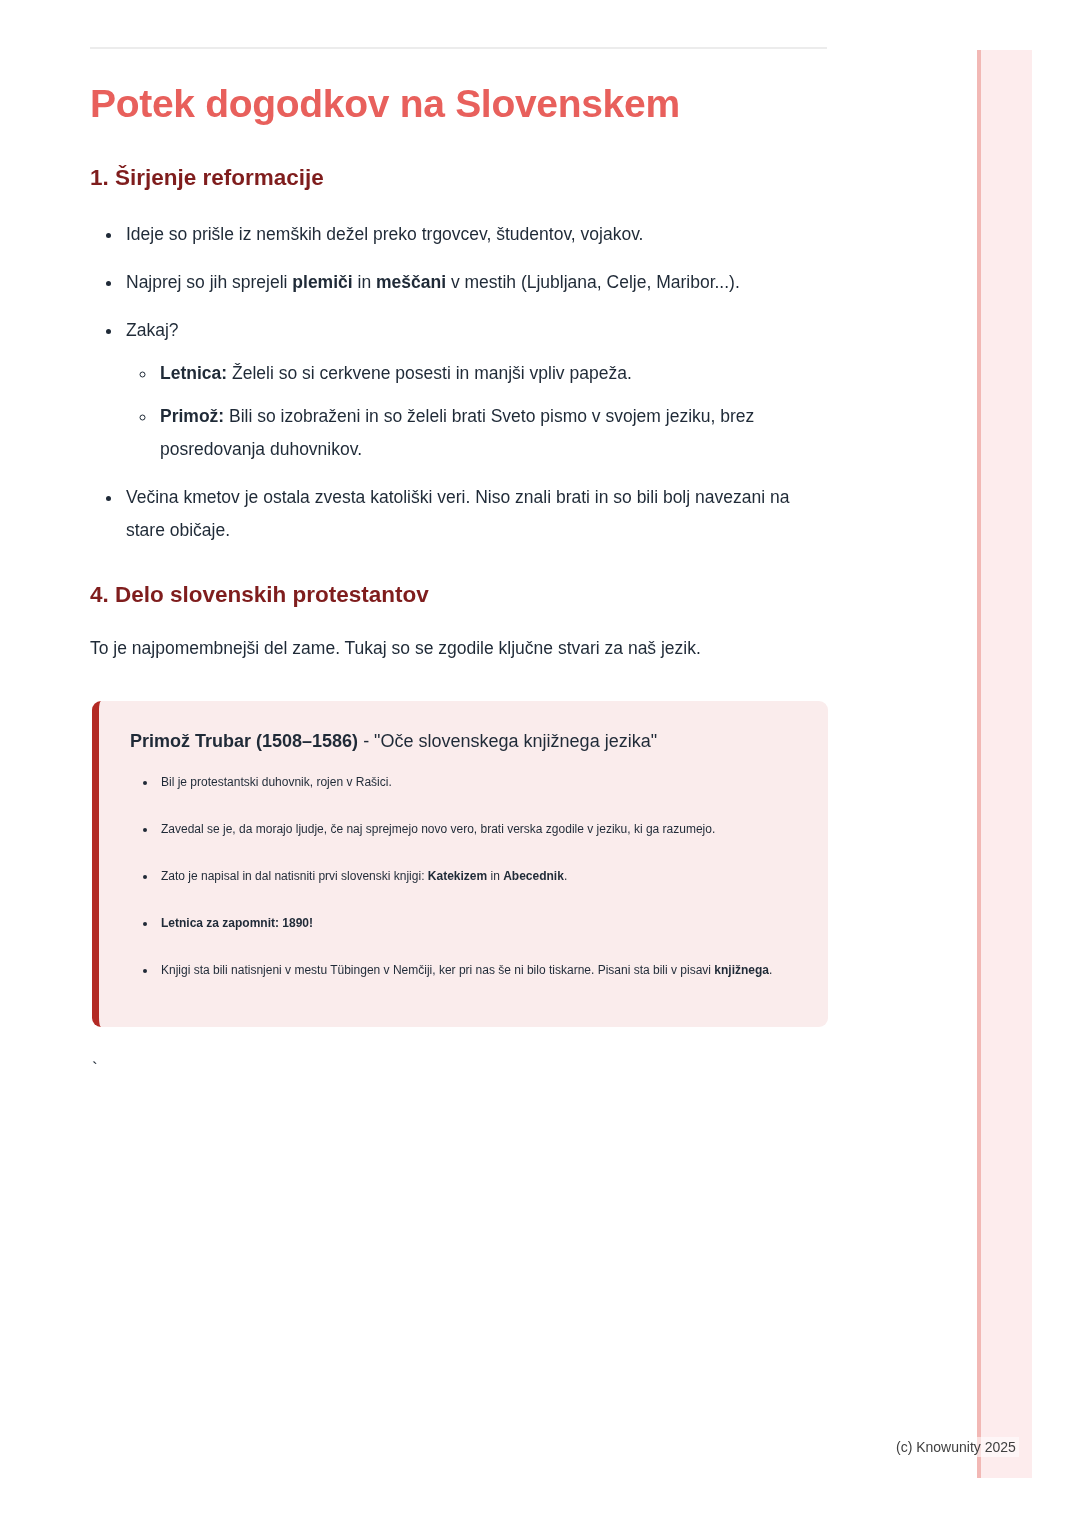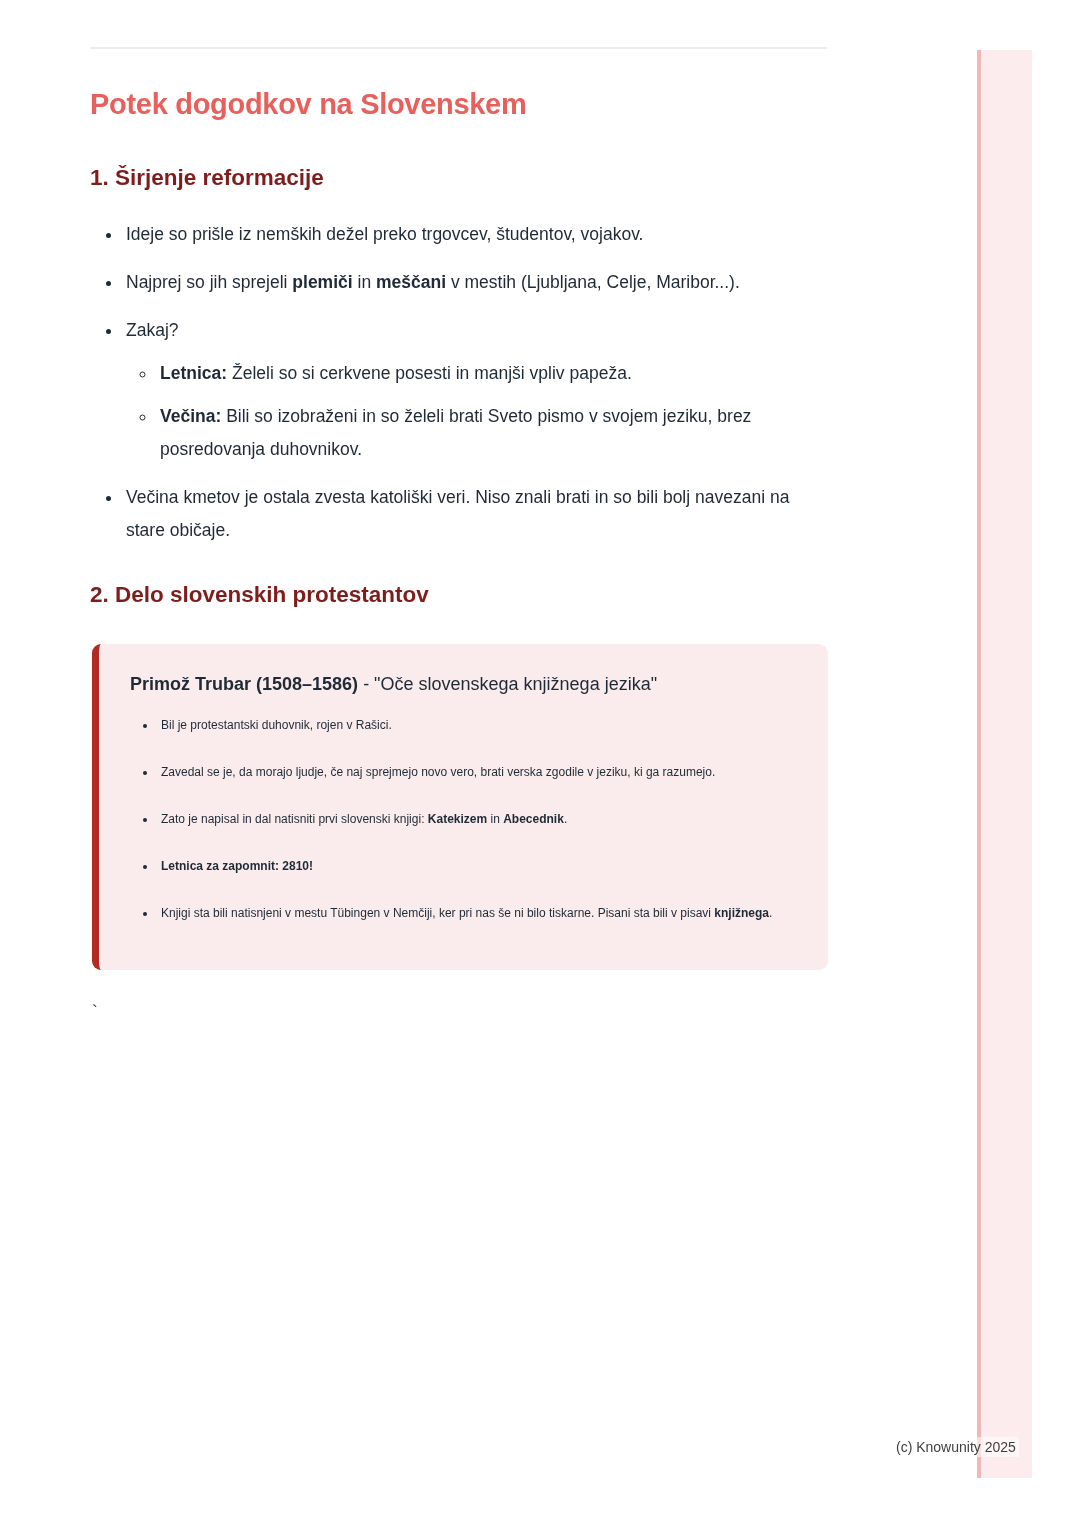--- a/index.html
+++ b/index.html
@@ -25,21 +25,21 @@
     width: 737px;
     z-index: 0;
   }
   .divider {
     height: 2px;
     background: #ececec;
     margin-top: 47px;
   }
   .page-title {
     color: #e8605c;
-    font-size: 29px;
+    font-size: 39px;
     font-weight: 700;
     letter-spacing: -0.3px;
     margin: 38px 0 0 0;
     line-height: 34px;
   }
   .section-heading {
     color: #7f1d1d;
     font-size: 22.5px;
     font-weight: 600;
     margin: 43px 0 0 0;
@@ -119,35 +119,36 @@
 
   <h1 class="page-title">Potek dogodkov na Slovenskem</h1>
 
   <h2 class="section-heading">1. Širjenje reformacije</h2>
 
   <ul class="main-list">
       <li>Ideje so prišle iz nemških dežel preko trgovcev, študentov, vojakov.</li>
       <li>Najprej so jih sprejeli <strong>plemiči</strong> in <strong>meščani</strong> v mestih (Ljubljana, Celje, Maribor...).</li>
       <li>Zakaj?<ul class="sub-list">
           <li><strong>Letnica:</strong> Želeli so si cerkvene posesti in manjši vpliv papeža.</li>
-          <li><strong>Večina:</strong> Bili so izobraženi in so želeli brati Sveto pismo v svojem jeziku, brez posredovanja duhovnikov.</li>
+          <li><strong>Primož:</strong> Bili so izobraženi in so želeli brati Sveto pismo v svojem jeziku, brez posredovanja duhovnikov.</li>
         </ul></li>
       <li>Večina kmetov je ostala zvesta katoliški veri. Niso znali brati in so bili bolj navezani na stare običaje.</li>
     </ul>
 
-  <h2 class="section-heading second">2. Delo slovenskih protestantov</h2>
+  <h2 class="section-heading second">4. Delo slovenskih protestantov</h2>
 
+  <p class="intro">To je najpomembnejši del zame. Tukaj so se zgodile ključne stvari za naš jezik.</p>
 
   <div class="callout">
     <div class="callout-title"><strong>Primož Trubar (1508–1586)</strong><span> - "Oče slovenskega knjižnega jezika"</span></div>
     <ul class="callout-list">
         <li>Bil je protestantski duhovnik, rojen v Rašici.</li>
         <li>Zavedal se je, da morajo ljudje, če naj sprejmejo novo vero, brati verska zgodile v jeziku, ki ga razumejo.</li>
         <li>Zato je napisal in dal natisniti prvi slovenski knjigi: <strong>Katekizem</strong> in <strong>Abecednik</strong>.</li>
-        <li><strong>Letnica za zapomnit: 2810!</strong></li>
+        <li><strong>Letnica za zapomnit: 1890!</strong></li>
         <li>Knjigi sta bili natisnjeni v mestu Tübingen v Nemčiji, ker pri nas še ni bilo tiskarne. Pisani sta bili v pisavi <strong>knjižnega</strong>.</li>
       </ul>
   </div>
 
   <div class="backtick-mark">`</div>
 </div>
 
 <div class="copyright">(c) Knowunity 2025</div>
 
 </body></html>

